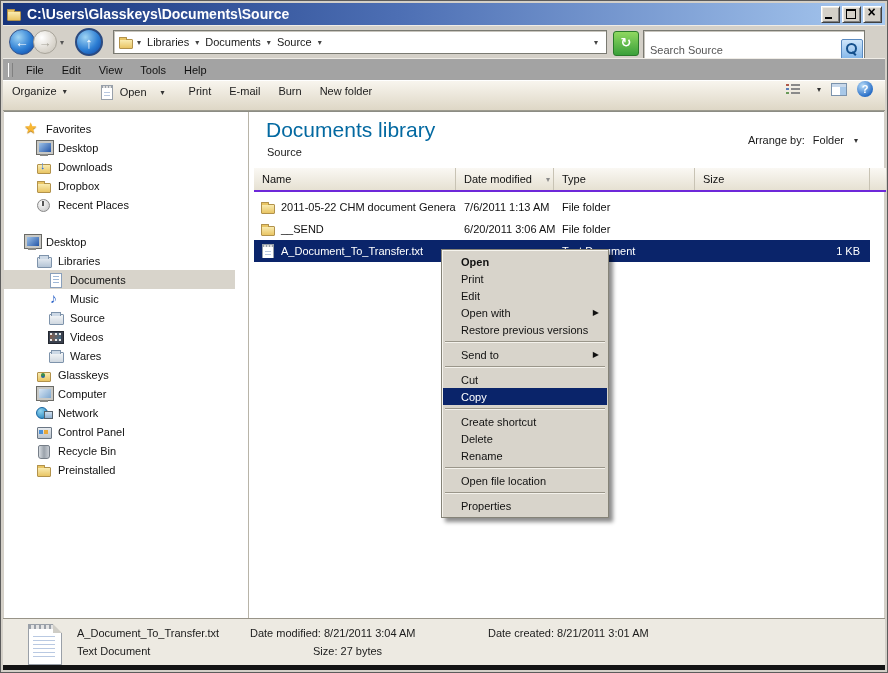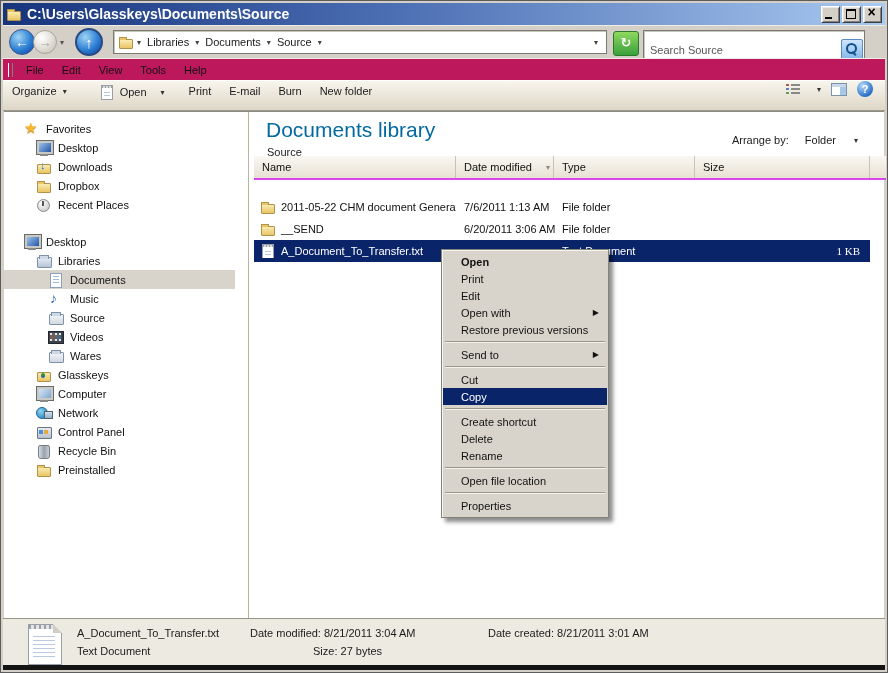--- a/index.html
+++ b/index.html
@@ -39,21 +39,21 @@
   #searchbox{position:absolute;left:640px;top:4px;width:222px;height:40px;background:#fff;border:1px solid #7a7a72;
     box-shadow:inset 1px 1px 0 #c8c5bd;display:flex;align-items:center;box-sizing:border-box}
   #searchbox input{flex:1;border:none;outline:none;font:11px "Liberation Sans","DejaVu Sans",sans-serif;
     color:#333;padding-left:6px;background:transparent}
   #searchbox input::placeholder{color:#555}
   #btn-search{width:20px;height:20px;margin-right:1px;border:1px solid #5a8ac0;border-radius:2px;
     background:linear-gradient(#cfe6fa,#7fb4e8);position:relative;flex:none}
   .ic-mag::before{content:'';position:absolute;left:4px;top:3px;width:7px;height:7px;border:2px solid #14508c;border-radius:50%}
   .ic-mag::after{content:'';position:absolute;left:11px;top:11px;width:5px;height:2px;background:#14508c;transform:rotate(45deg);transform-origin:0 0}
   
-  #menubar{position:absolute;left:3px;top:58px;width:882px;height:22px;background:#be185d;
+  #menubar{position:absolute;left:3px;top:58px;width:882px;height:22px;background:#a3a3a3;
     border-top:1px solid #efece6;display:flex;align-items:center}
   #menubar .grip{width:3px;height:14px;border-left:1px solid #fff;border-right:1px solid #808080;margin:0 4px 0 5px}
   .menu-item{padding:3px 9px}
   
   #toolbar{position:absolute;left:3px;top:80px;width:882px;height:31px;
     background:linear-gradient(#f8f5ee,#ded7c6);border-top:1px solid #fff;border-bottom:1px solid #9c9a8e;
     display:flex;align-items:flex-start;box-sizing:border-box;color:#1c1c1c}
   .tb-item{display:flex;align-items:center;padding:4px 9px}
   .tb-arrow{font-size:8px;color:#333;margin-left:6px}
   .tb-right{margin-left:auto;display:flex;align-items:center;gap:10px;padding-right:12px}
@@ -67,25 +67,25 @@
   .side-item.lvl0{padding-left:20px}
   .side-item.lvl1{padding-left:32px}
   .side-item.lvl2{padding-left:44px}
   .side-item.sel{background:#D8D4CB}
   .side-label{margin-left:6px;white-space:nowrap}
   #side-scroll{position:absolute;right:1px;top:106px;width:12px;height:36px;background:#CDC9C0;border:1px solid #aaa69d}
   
   #mainpane{position:absolute;left:246px;top:0;width:634px;height:506px;background:#fff}
   #lib-title{position:absolute;left:16px;top:6px;font-size:21px;color:#0369a1}
   #lib-sub{position:absolute;left:17px;top:34px;font-size:11px;color:#1b1b1b}
-  #arrange{position:absolute;right:26px;top:22px;display:flex;align-items:center;gap:16px;color:#1b1b1b}
+  #arrange{position:absolute;right:26px;top:22px;display:flex;align-items:center;gap:8px;color:#1b1b1b}
   #arrange .tb-arrow{margin-left:2px}
   
-  #colheader{position:absolute;left:4px;top:44px;display:flex;height:22px;
-    border-bottom:2px solid #d946ef}
+  #colheader{position:absolute;left:4px;top:56px;display:flex;height:22px;
+    border-bottom:2px solid #6d28d9}
   .colcell{background:linear-gradient(#FAF8F3,#E6E1D2);border-right:1px solid #c8c3b4;
     display:flex;align-items:center;padding-left:8px;box-sizing:border-box}
   .colcell .sort{font-size:8px;color:#8a8a8a;margin-left:14px}
   .colcell.filler{border-right:none;flex:1}
   
   #rows{position:absolute;left:4px;top:84px}
   .frow{display:flex;height:22px;align-items:center}
   .frow .c-name{display:flex;align-items:center;padding-left:6px;box-sizing:border-box;white-space:nowrap;overflow:hidden}
   .frow .c-name .side-label{margin-left:5px}
   .frow .c-date,.frow .c-type{padding-left:8px;box-sizing:border-box;white-space:nowrap}
@@ -374,21 +374,21 @@
             <div class="c-type" style="width: 141px;">File folder</div>
             <div class="c-size" style="width: 175px;"></div>
           </div>
           <div class="frow sel">
             <div class="c-name" style="width: 202px;">
               <span class="ic ic-text-file"></span>
               <span class="side-label">A_Document_To_Transfer.txt</span>
             </div>
             <div class="c-date" style="width: 98px;"></div>
             <div class="c-type" style="width: 141px;">Text Document</div>
-            <div class="c-size" style="width: 175px; font-family: Liberation Serif, serif;">1 KB</div>
+            <div class="c-size" style="width: 175px;">1 KB</div>
           </div>
         </div>
     </div>
   </div>
 
   <div id="ctx">
       <div class="mitem bold">
         <span>Open</span>
       </div>
       <div class="mitem">

